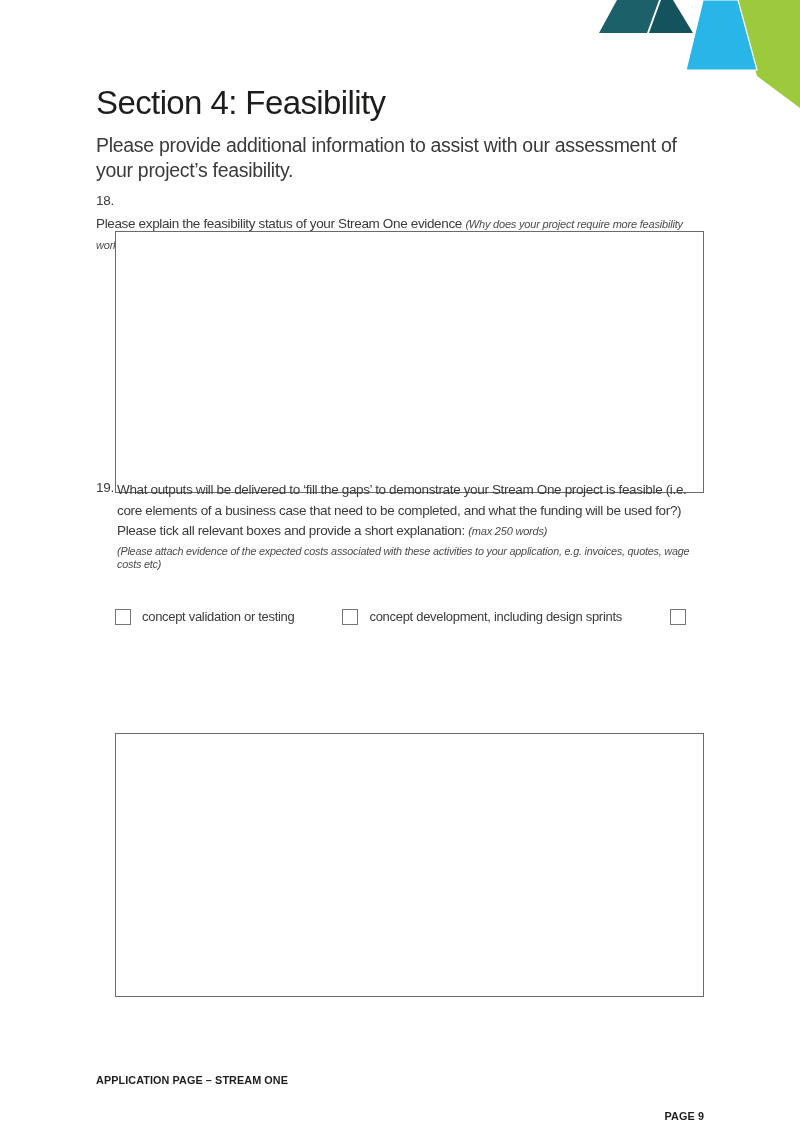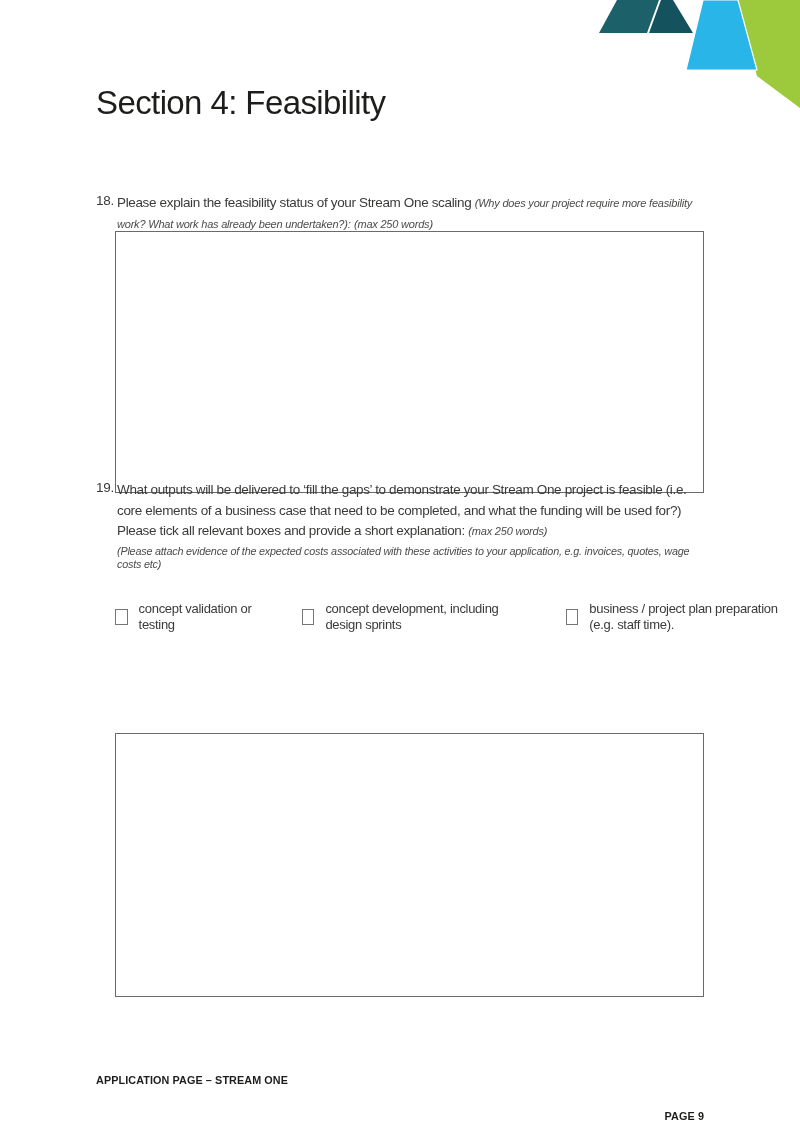--- a/index.html
+++ b/index.html
@@ -14,21 +14,21 @@
   .section-title { position:absolute; left:96px; top:84px; font-size:33px;
     font-weight:500; color:#1d1d1b; letter-spacing:-0.6px; }
 
   .intro { position:absolute; left:96px; top:133px; width:620px; font-size:19.5px;
     line-height:25px; color:#3a3a39; letter-spacing:-0.3px; }
 
   
   .question { position:absolute; left:96px; width:614px; display:flex; }
   .q-number { width:21px; flex:0 0 21px; font-size:13.5px; color:#3a3a39; letter-spacing:-0.3px; }
   .q-body { flex:1; font-size:13.5px; line-height:20.5px; color:#3a3a39; letter-spacing:-0.35px; }
-  .q18 { top:193px; }
+  .q18 { top:193px;flex-direction:column; }
   .q19 { top:480px; }
   .note-italic { font-style:italic; font-size:11px; color:#4b4b4a; letter-spacing:-0.2px; }
   .attach-note { display:block; font-style:italic; font-size:10.8px; color:#4b4b4a;
     letter-spacing:-0.2px; margin-top:3px; line-height:13px; }
 
   
   .answer-box { position:absolute; left:115px; width:589px; border:1px solid #6a6a6a;
     background:#fff; resize:none; outline:none; font-family:"Liberation Sans",sans-serif;
     font-size:13px; color:#3a3a39; padding:6px; display:block; }
   .box1 { top:231px; height:262px; }
@@ -54,45 +54,45 @@
 <div class="page">
 
   <svg class="logo" viewBox="590 0 210 115" xmlns="http://www.w3.org/2000/svg" aria-hidden="true">
     <polygon points="736,0 800,0 800,108 757,76" fill="#9dca3c"></polygon>
     <polygon points="703,0 738,0 757,70 686,70" fill="#29b5e8" stroke="#ffffff" stroke-width="1.2"></polygon>
     <polygon points="617,0 659,0 647,33 599,33" fill="#1c616a"></polygon>
     <polygon points="661,0 673,0 693,33 649,33" fill="#14535e"></polygon>
   </svg>
 
   <h1 class="section-title">Section 4: Feasibility</h1>
+  <p class="intro">Please provide additional information to assist with our assessment of your project’s feasibility.</p>
 
   <div class="question q18">
     <span class="q-number">18.</span>
-    <p class="q-body"><span>Please explain the feasibility status of your Stream One scaling</span> <span class="note-italic">(Why does your project require more feasibility work? What work has already been undertaken?):</span> <span class="note-italic">(max 250 words)</span></p>
+    <p class="q-body"><span>Please explain the feasibility status of your Stream One evidence</span> <span class="note-italic">(Why does your project require more feasibility work? What work has already been undertaken?):</span> <span class="note-italic">(max 250 words)</span></p>
   </div>
 
   <textarea class="answer-box box1" aria-label="Answer for question 18" style=""></textarea>
 
   <div class="question q19">
     <span class="q-number">19.</span>
     <p class="q-body"><span>What outputs will be delivered to ‘fill the gaps’ to demonstrate your Stream One project is feasible (i.e. core elements of a business case that need to be completed, and what the funding will be used for?) Please tick all relevant boxes and provide a short explanation:</span> <span class="note-italic">(max 250 words)</span><span class="attach-note">(Please attach evidence of the expected costs associated with these activities to your application, e.g. invoices, quotes, wage costs etc)</span></p>
   </div>
 
   <div class="checklist">
     <div class="check-row">
       <input type="checkbox" style="">
       <span class="check-label">concept validation or testing</span>
     </div>
     <div class="check-row">
       <input type="checkbox" style="">
       <span class="check-label">concept development, including design sprints</span>
     </div>
     <div class="check-row">
       <input type="checkbox" style="">
-      <span class="check-label">business / project plan preparation (e.g. staff time).</span>
     </div>
   </div>
 
   <textarea class="answer-box box2" aria-label="Answer for question 19" style=""></textarea>
 
   <div class="footer-left">APPLICATION PAGE – STREAM ONE</div>
   <div class="footer-right">PAGE 9</div>
 
 </div>
 

